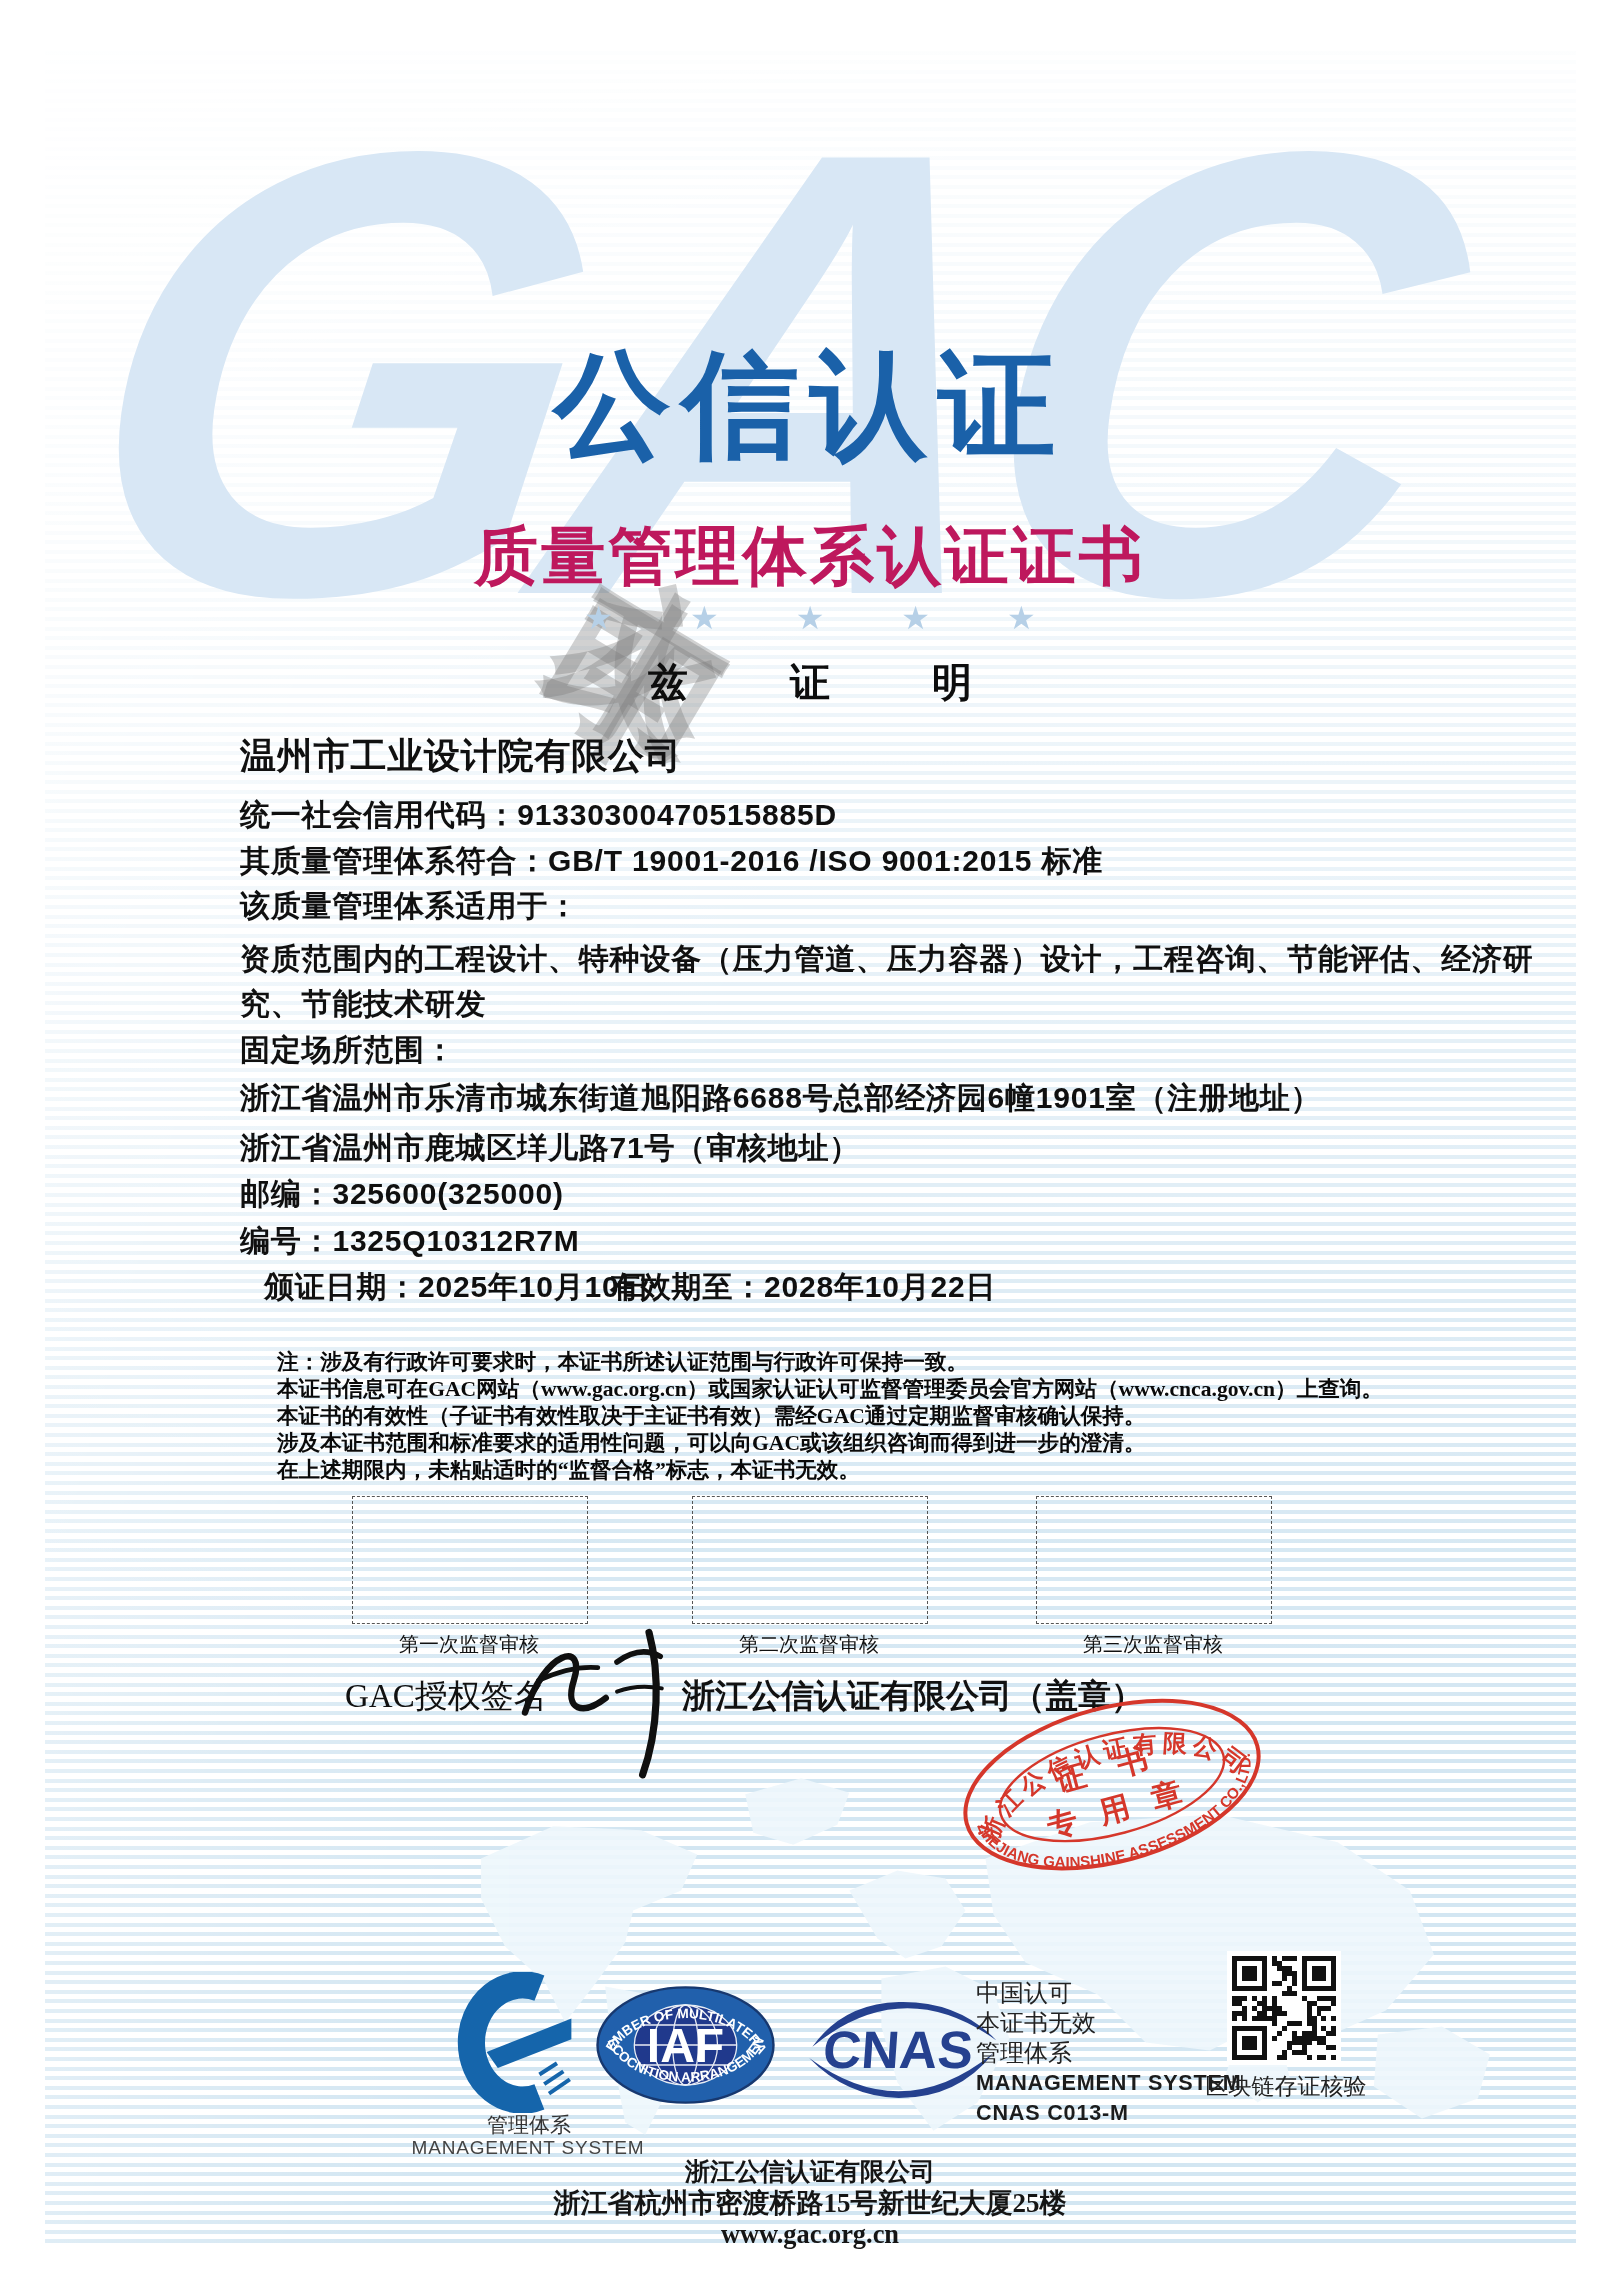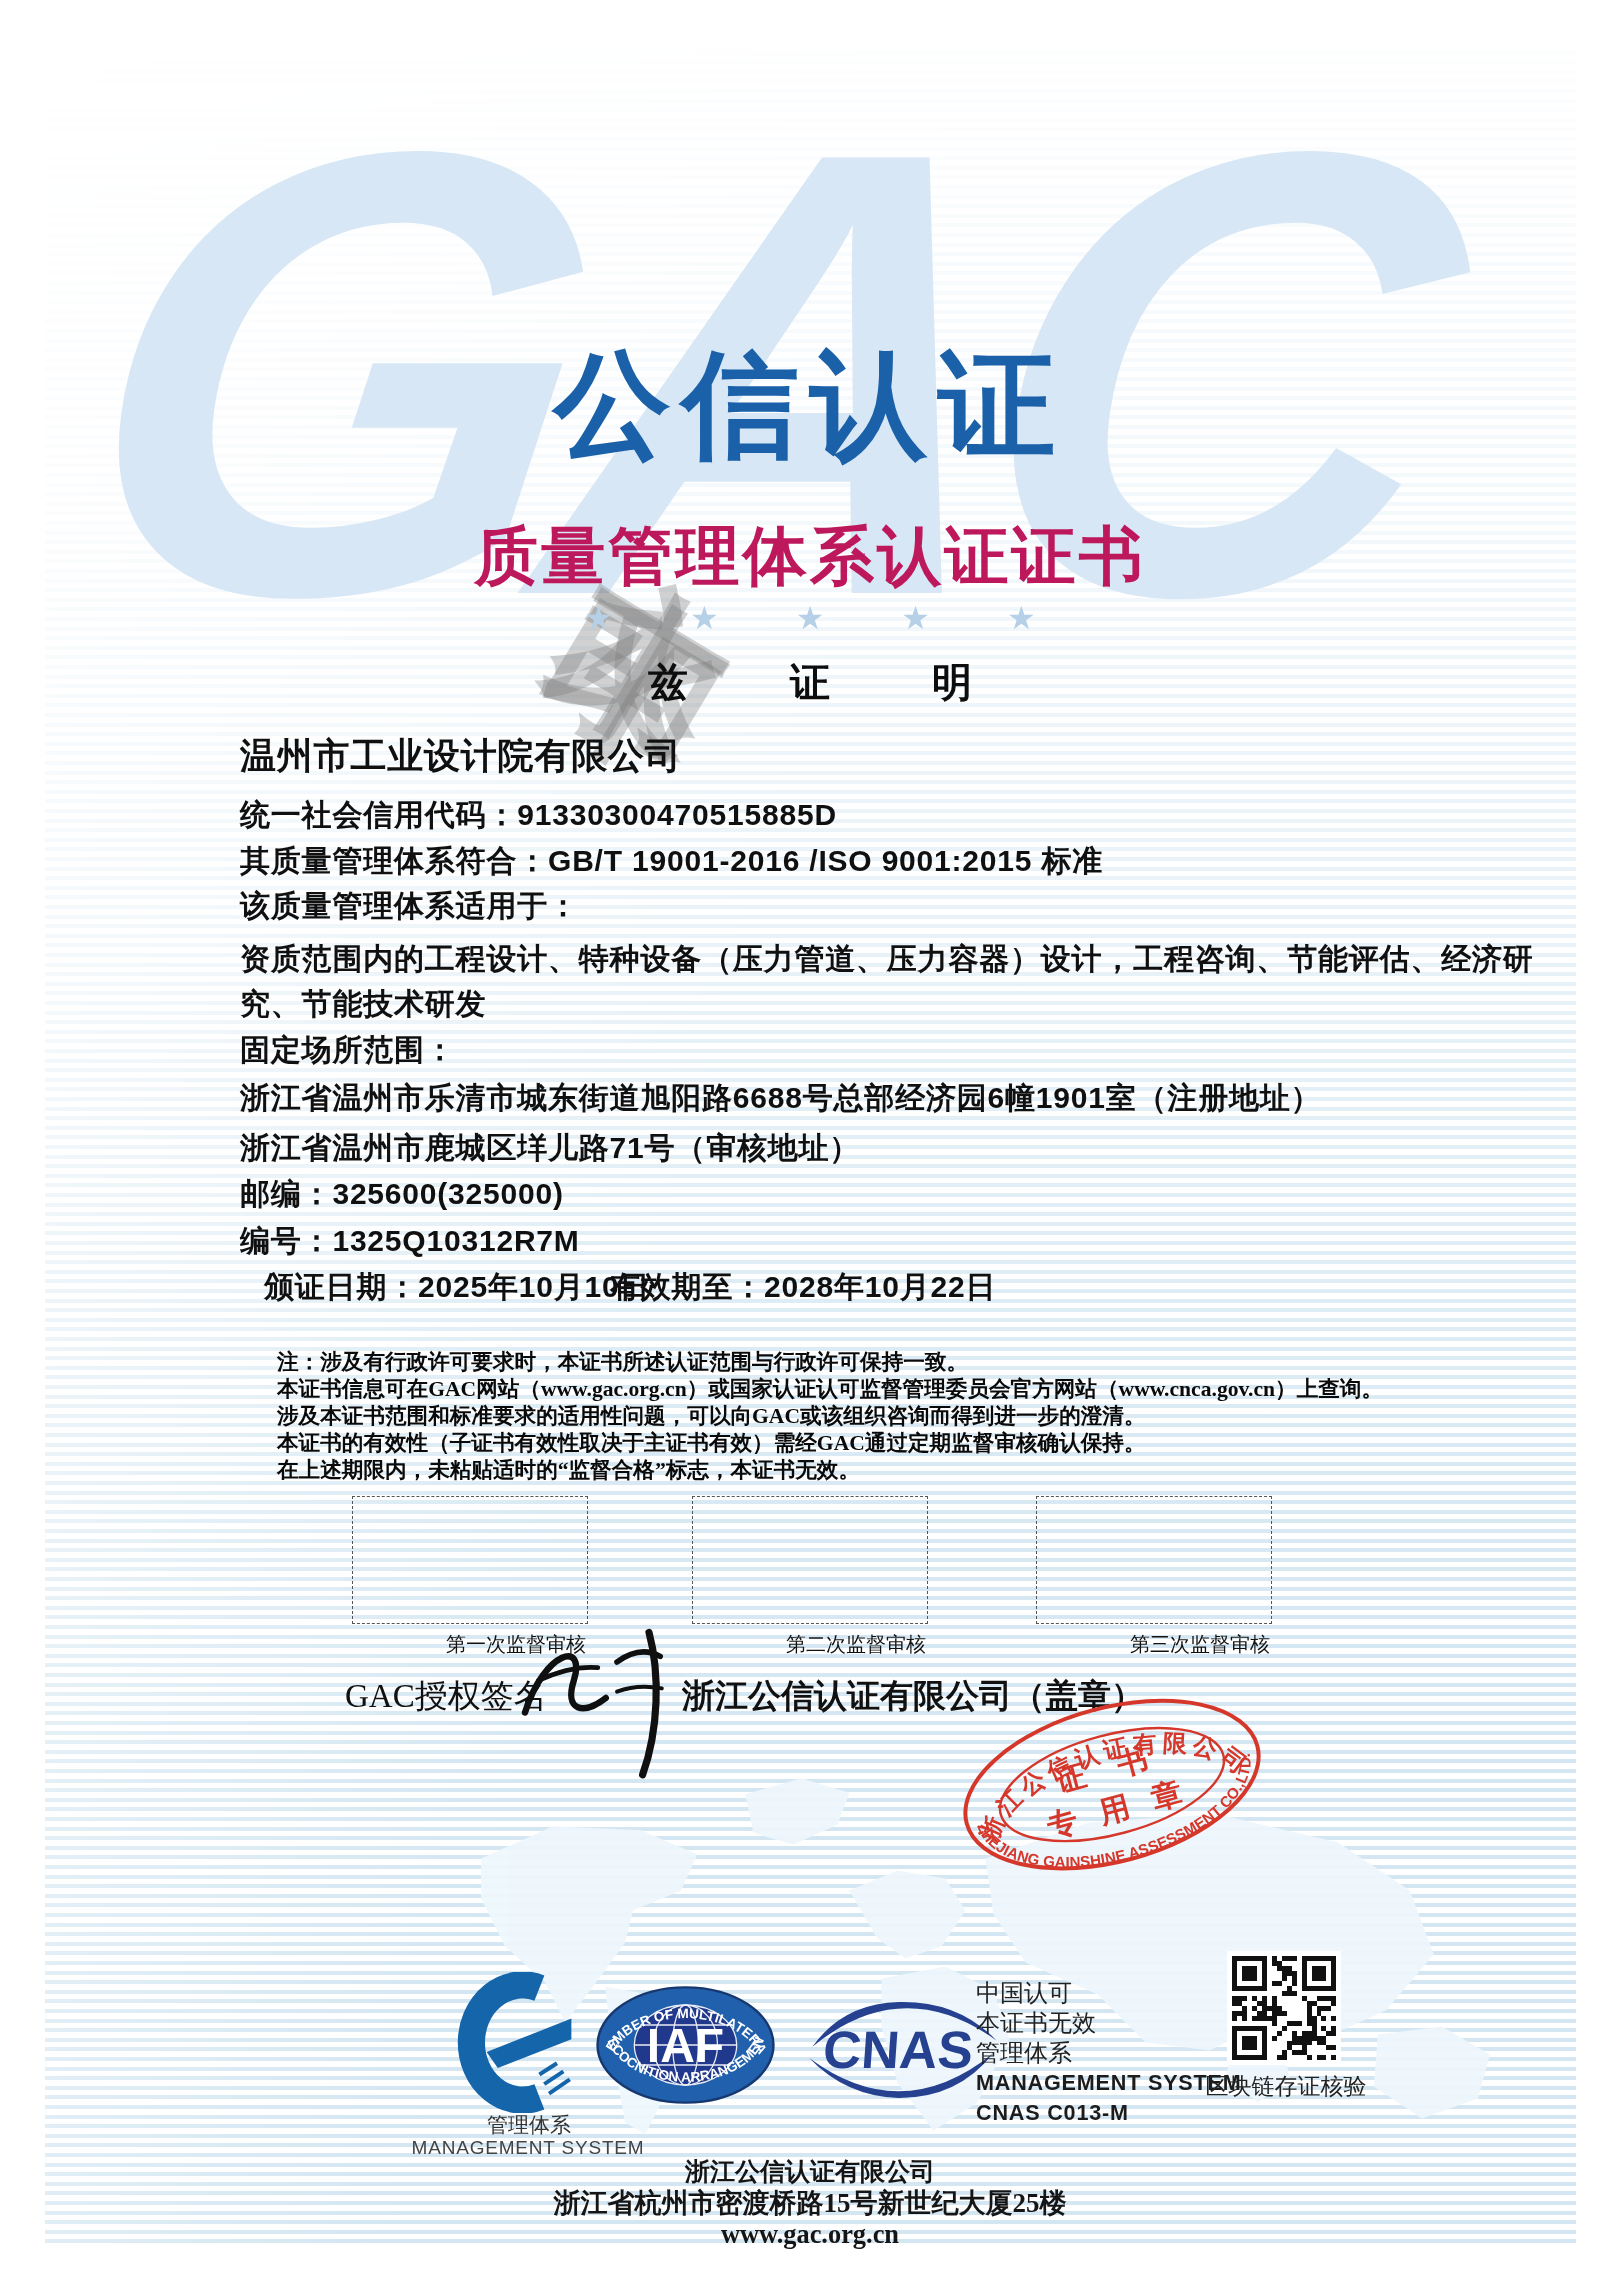--- a/index.html
+++ b/index.html
@@ -29,21 +29,21 @@
   .iline{position:absolute;left:240px;font-size:30px;font-weight:700;color:#101010;letter-spacing:0.8px;white-space:nowrap;}
   .company{top:732px;font-size:36px;}
   .l-credit{top:795px;} .l-standard{top:841px;} .l-applies{top:886px;}
   .l-scope1{top:939px;} .l-scope2{top:984px;} .l-fixed{top:1030px;}
   .l-addr1{top:1078px;} .l-addr2{top:1128px;} .l-postal{top:1174px;} .l-certno{top:1221px;}
   .l-issue{top:1267px;margin-left:24px;} .l-valid{top:1267px;left:610px;}
   .notes{position:absolute;left:277px;top:1349px;width:1137px;
       font-family:"Liberation Serif",serif;font-size:21.6px;font-weight:700;line-height:27px;color:#0a0a0a;}
   .audit-box{position:absolute;top:1496px;width:234px;height:126px;border:1.6px dashed #555;background:rgba(255,255,255,.0);}
   .b1{left:352px;} .b2{left:692px;} .b3{left:1036px;}
-  .audit-label{position:absolute;top:1631px;width:234px;text-align:right;
+  .audit-label{position:absolute;top:1631px;width:234px;text-align:center;
       font-family:"Liberation Serif",serif;font-size:20px;color:#111;}
   .sig-label{position:absolute;left:317px;top:1674px;font-family:"Liberation Serif",serif;font-size:33px;color:#111;margin-left:28px;}
   .sig-svg{position:absolute;left:497px;top:1618px;}
   .seal-company{position:absolute;left:682px;top:1674px;font-family:"Liberation Serif",serif;font-size:33px;font-weight:600;color:#111;}
   .seal-svg{position:absolute;left:904px;top:1647px;z-index:5;}
   .map-svg{position:absolute;left:433px;top:1762px;z-index:0;}
   .elogo-svg{position:absolute;left:445px;top:1972px;}
   .elogo-cap1{position:absolute;left:433px;top:2111px;width:192px;text-align:center;font-size:21px;color:#333;}
   .elogo-cap2{position:absolute;left:400px;top:2137px;width:256px;text-align:center;font-size:19px;color:#444;letter-spacing:0.8px;}
   .iaf-svg{position:absolute;left:594px;top:1985px;}
@@ -105,22 +105,22 @@
     <div class="iline l-addr1">浙江省温州市乐清市城东街道旭阳路6688号总部经济园6幢1901室（注册地址）</div>
     <div class="iline l-addr2">浙江省温州市鹿城区垟儿路71号（审核地址）</div>
     <div class="iline l-postal">邮编：325600(325000)</div>
     <div class="iline l-certno">编号：1325Q10312R7M</div>
     <div class="iline l-issue">颁证日期：2025年10月10日</div>
     <div class="iline l-valid">有效期至：2028年10月22日</div>
 
     <div class="notes">
       <div>注：涉及有行政许可要求时，本证书所述认证范围与行政许可保持一致。</div>
       <div>本证书信息可在GAC网站（www.gac.org.cn）或国家认证认可监督管理委员会官方网站（www.cnca.gov.cn）上查询。</div>
+      <div>本证书的有效性（子证书有效性取决于主证书有效）需经GAC通过定期监督审核确认保持。</div>
       <div>涉及本证书范围和标准要求的适用性问题，可以向GAC或该组织咨询而得到进一步的澄清。</div>
-      <div>本证书的有效性（子证书有效性取决于主证书有效）需经GAC通过定期监督审核确认保持。</div>
       <div>在上述期限内，未粘贴适时的“监督合格”标志，本证书无效。</div>
     </div>
 
     <div class="audit-box b1"></div>
     <div class="audit-box b2"></div>
     <div class="audit-box b3"></div>
     <div class="audit-label b1">第一次监督审核</div>
     <div class="audit-label b2">第二次监督审核</div>
     <div class="audit-label b3">第三次监督审核</div>
 

